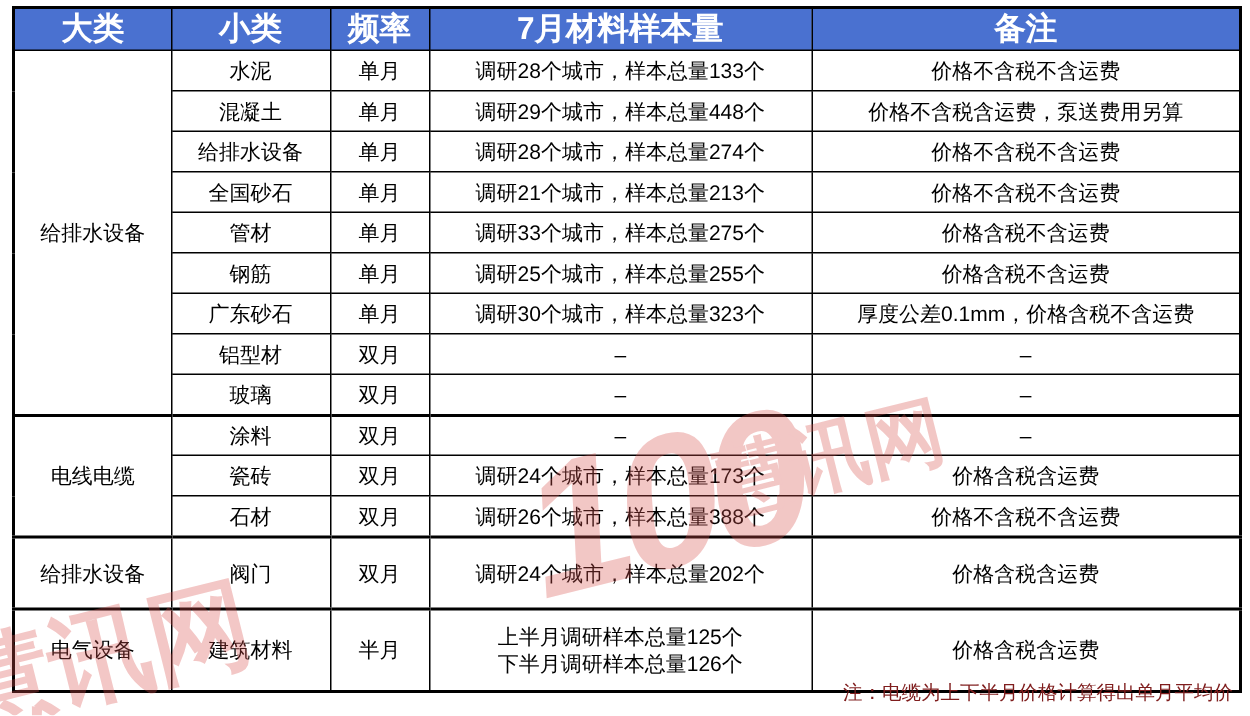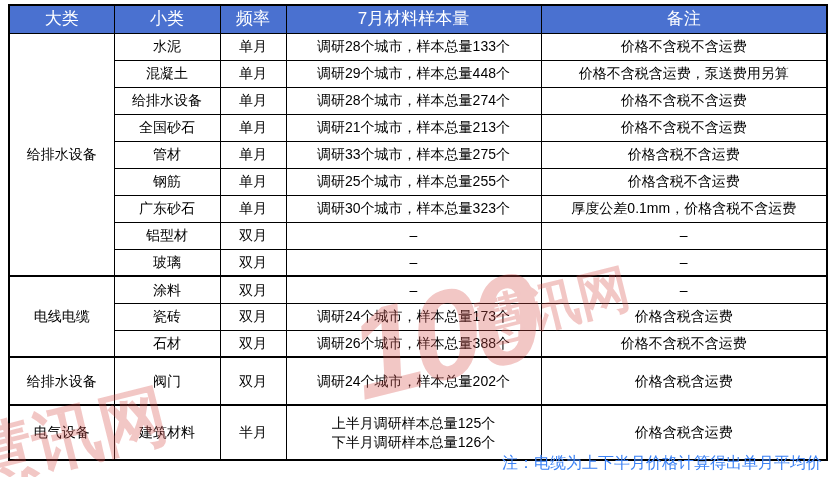--- a/index.html
+++ b/index.html
@@ -26,34 +26,34 @@
     text-align: center;
     vertical-align: middle;
     font-size: 14px;
     color: #000;
     padding: 0 2px;
     line-height: 1.3;
   }
   thead th {
     background: var(--header-bg, #4a71d0);
     color: var(--header-text, #ffffff);
-    font-weight: normal;
-    font-size: 17px;
+    font-weight: bold;
+    font-size: 21px;
     height: 28px;
   }
   tbody tr { height: 27px; }
   tbody tr.tall-a { height: 48px; padding-left: 44px; }
   tbody tr.tall-b { height: 55px; padding-left: 48px; }
   tbody tr.group-start td { border-top-width: 2px; }
   .footnote {
     position: absolute;
     top: 453px;
     right: 11px;
-    font-size: 16px;
-    color: #3b82f6;
+    font-size: 13px;
+    color: #7f1d1d;
   }
   .watermark {
     position: absolute;
     color: var(--watermark-color, #d9534f);
     opacity: 0.32;
     pointer-events: none;
     white-space: nowrap;
     z-index: 5;
   }
   .wm-center {

